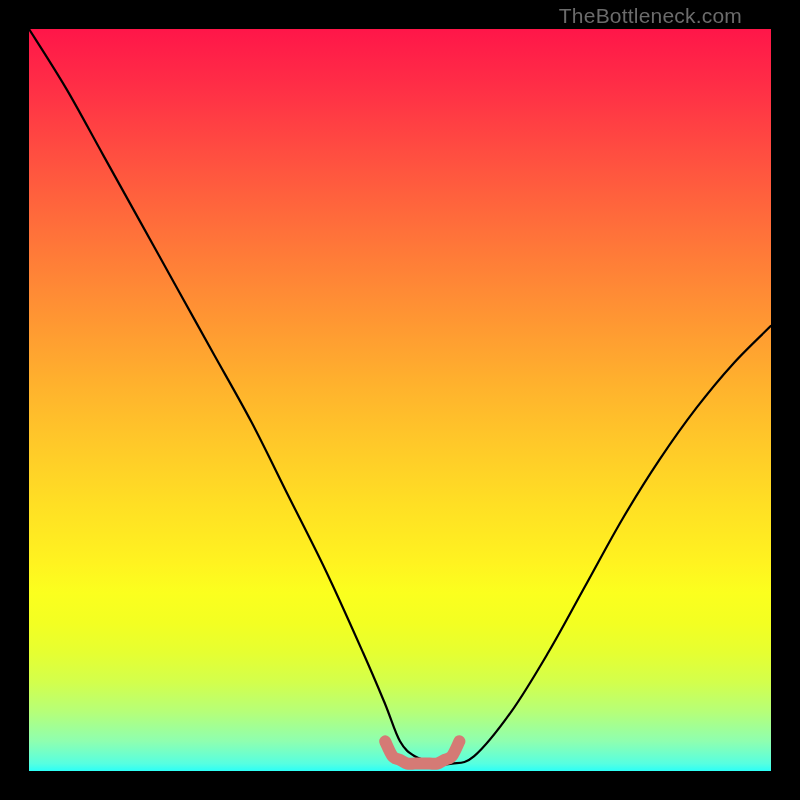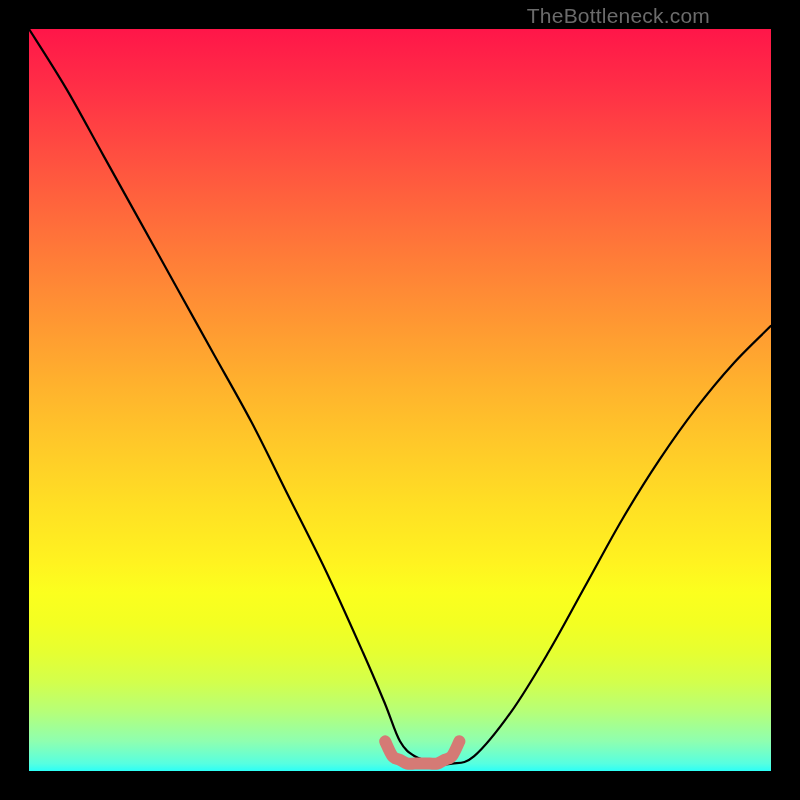--- a/index.html
+++ b/index.html
@@ -11,20 +11,21 @@
     overflow: hidden;
     font-family: Arial, Helvetica, sans-serif;
   }
   .frame {
     position: absolute;
     left: 0;
     top: 0;
     width: 720px;
     height: 800px;
     background: #000;
+    padding-left: 32px;
   }
   .plot {
     position: absolute;
     left: 29px;
     top: 29px;
     width: 742px;
     height: 742px;
     
     background: linear-gradient(to bottom,
       #ff1649 0%,

